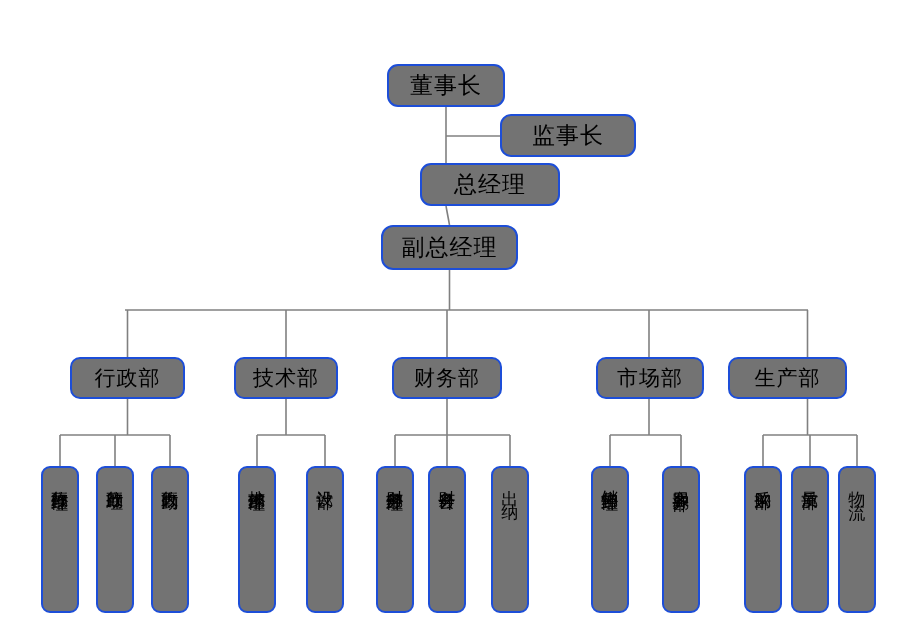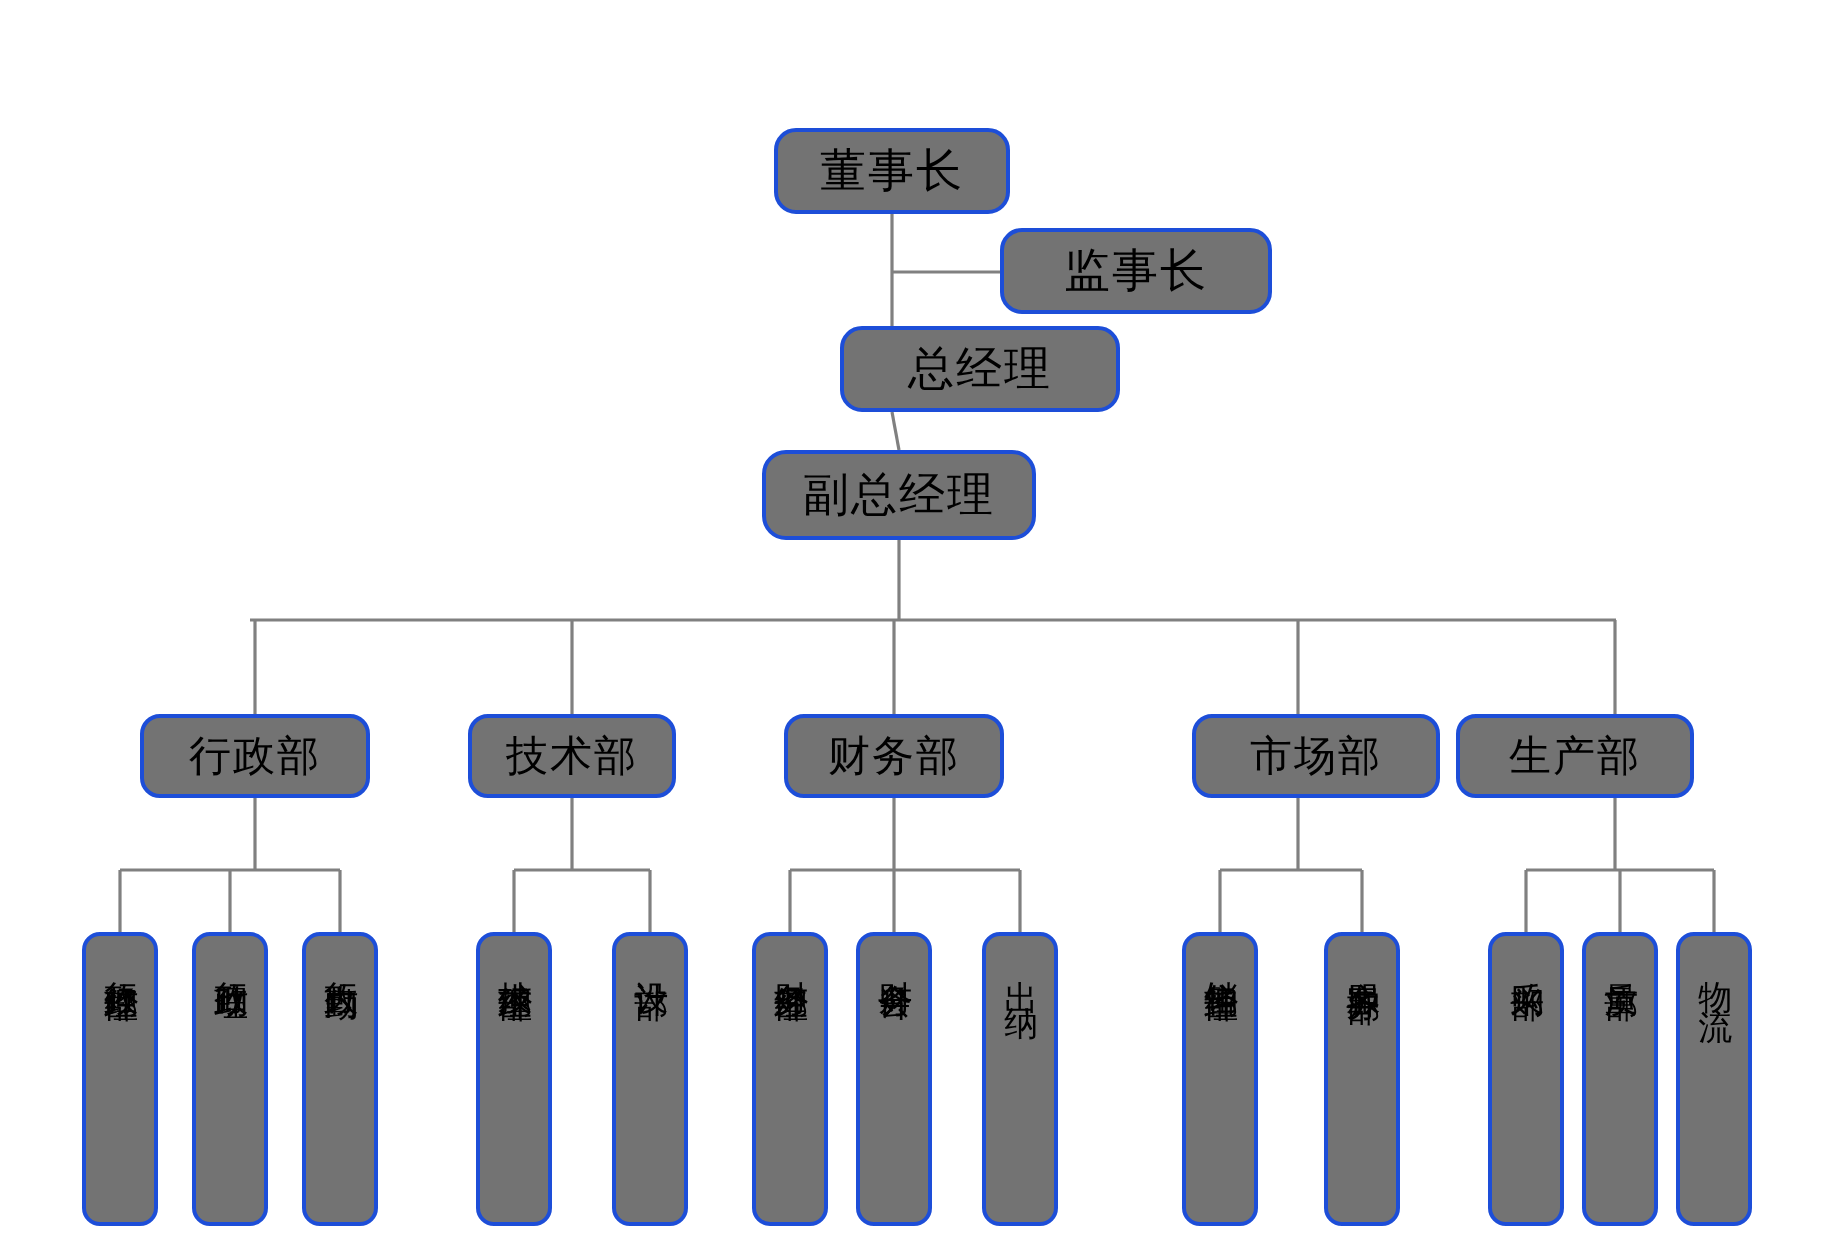--- a/index.html
+++ b/index.html
@@ -156,21 +156,21 @@
       </div>
       <div class="node leaf" style="left: 376px; top: 466px; width: 38px; height: 147px;">
         <span class="vtext">财务部经理</span>
       </div>
       <div class="node leaf" style="left: 428px; top: 466px; width: 38px; height: 147px;">
         <span class="vtext">财务会计</span>
       </div>
       <div class="node leaf" style="left: 491px; top: 466px; width: 38px; height: 147px;">
         <span class="vtext spaced">出纳</span>
       </div>
-      <div class="node dept" style="left: 596px; top: 357px; width: 124px; height: 42px;">
+      <div class="node dept" style="left: 596px; top: 357px; width: 108px; height: 42px;">
         <span>市场部</span>
       </div>
       <div class="node leaf" style="left: 591px; top: 466px; width: 38px; height: 147px;">
         <span class="vtext">销售部经理</span>
       </div>
       <div class="node leaf" style="left: 662px; top: 466px; width: 38px; height: 147px;">
         <span class="vtext">客户服务部</span>
       </div>
       <div class="node dept" style="left: 728px; top: 357px; width: 119px; height: 42px;">
         <span>生产部</span>

